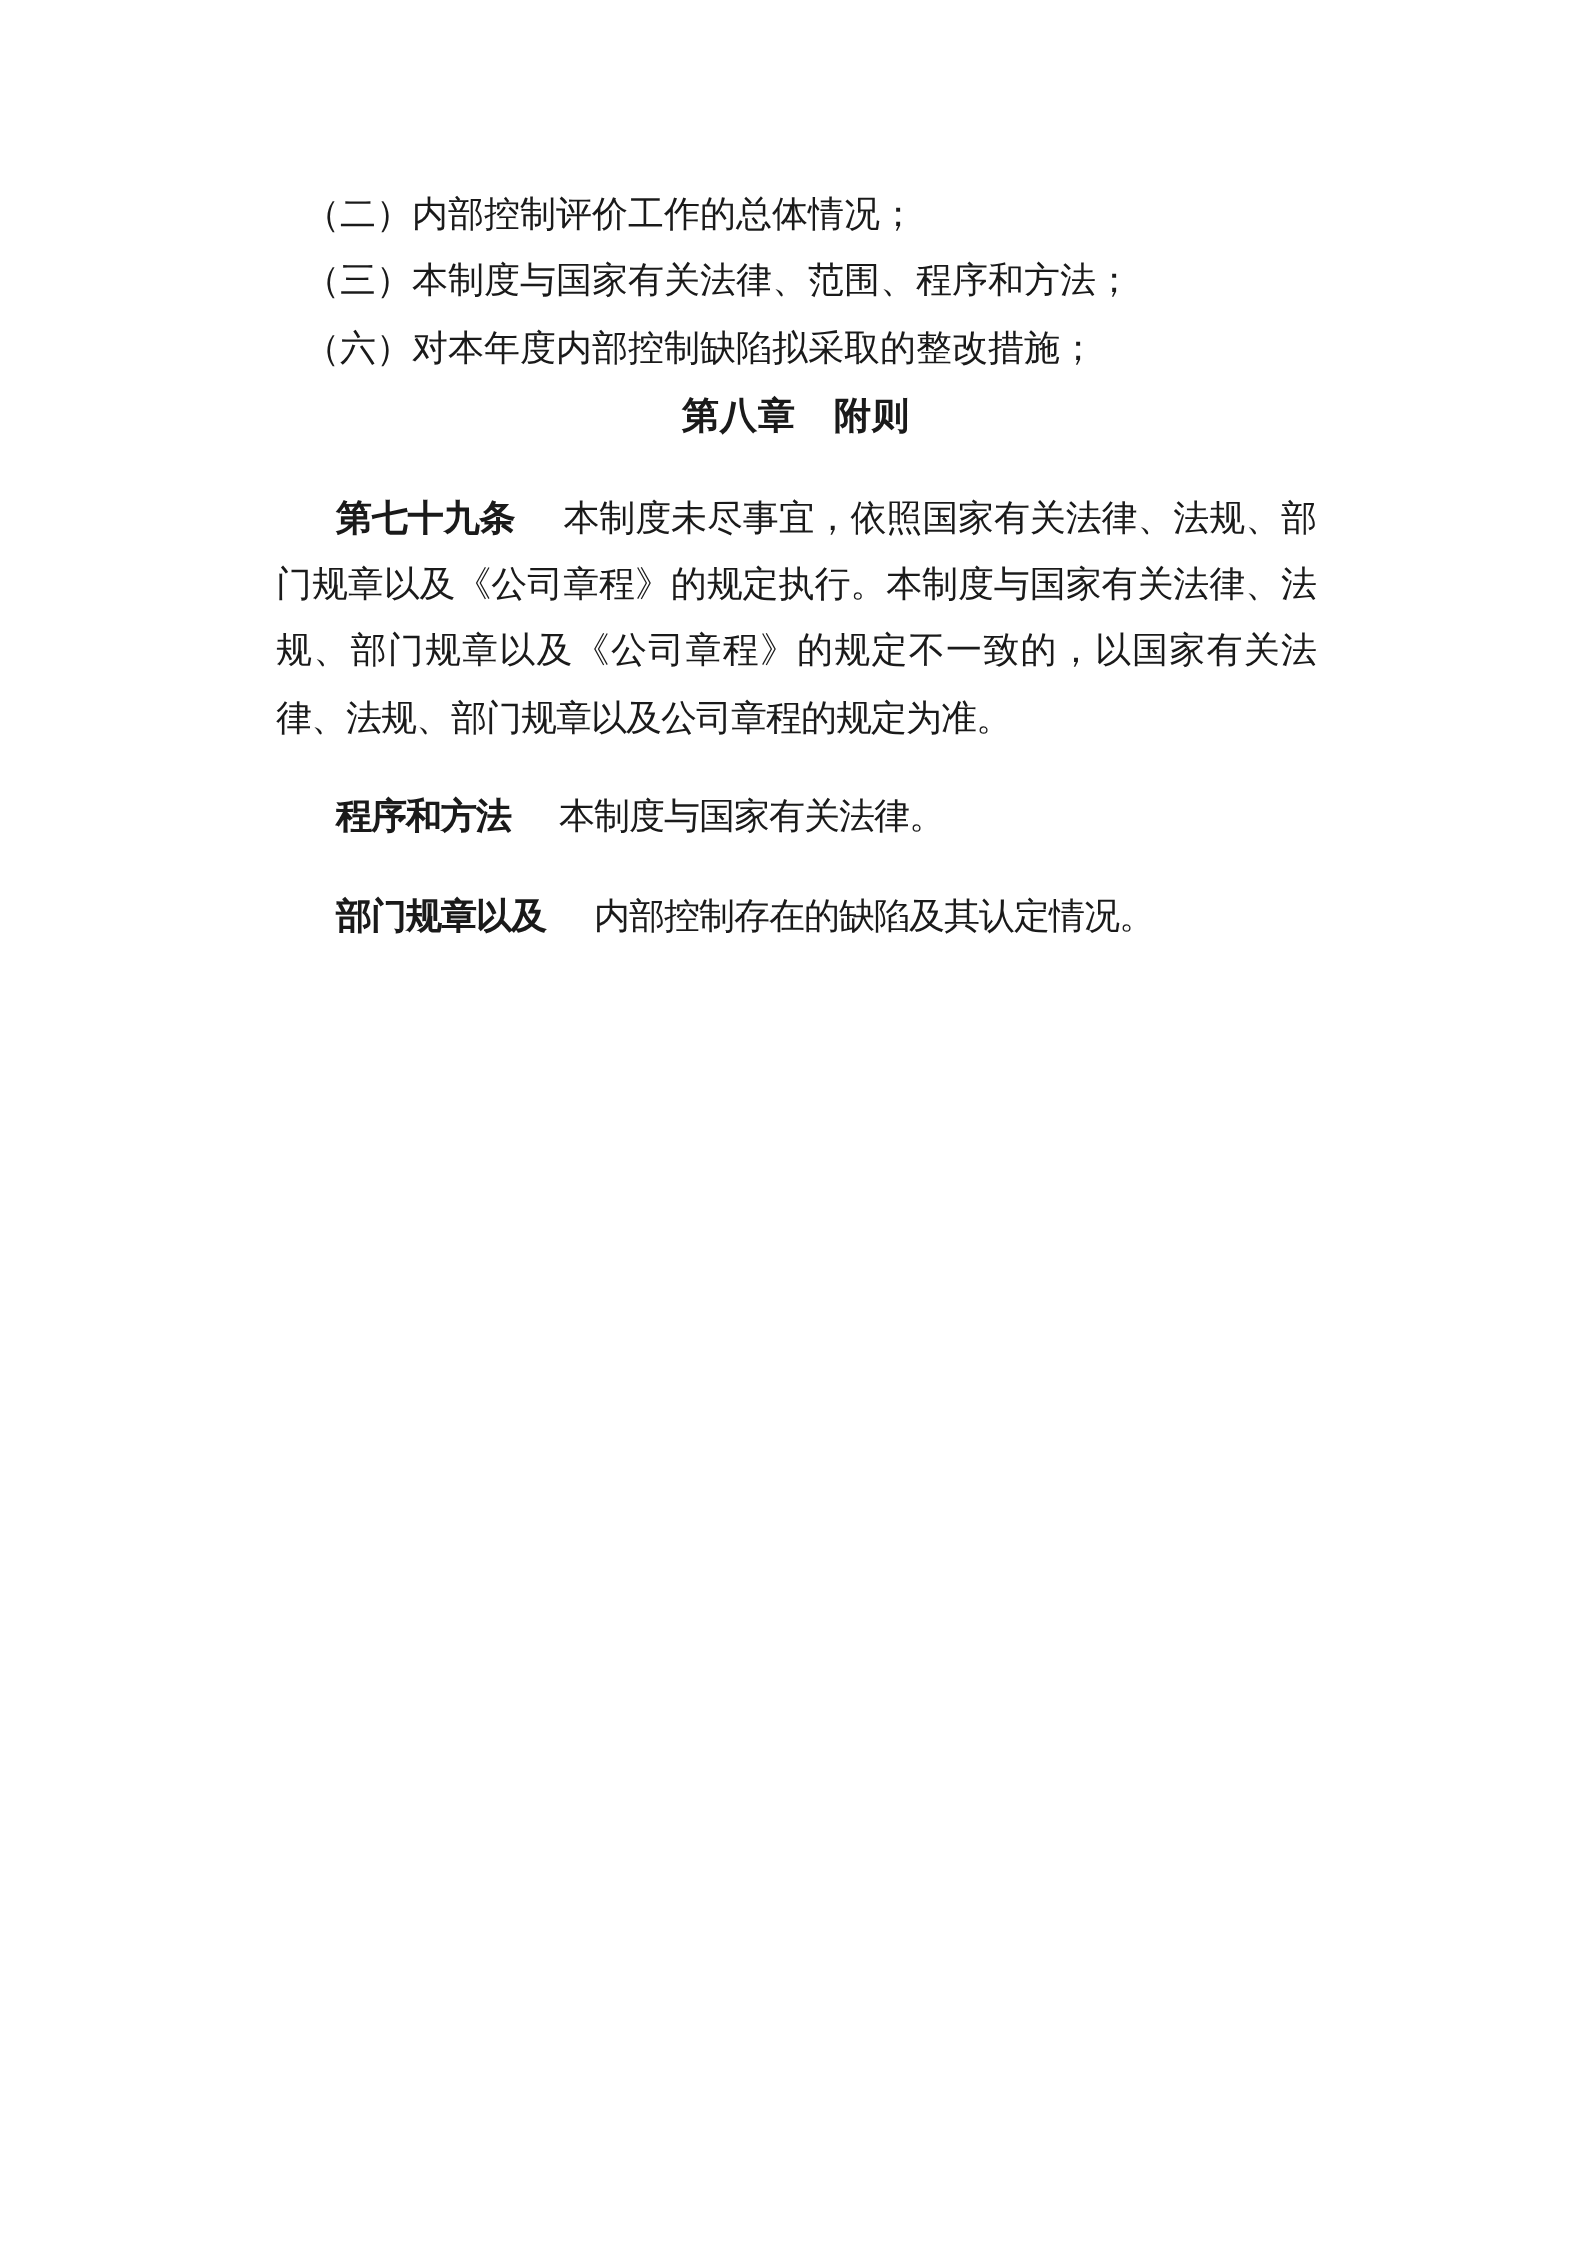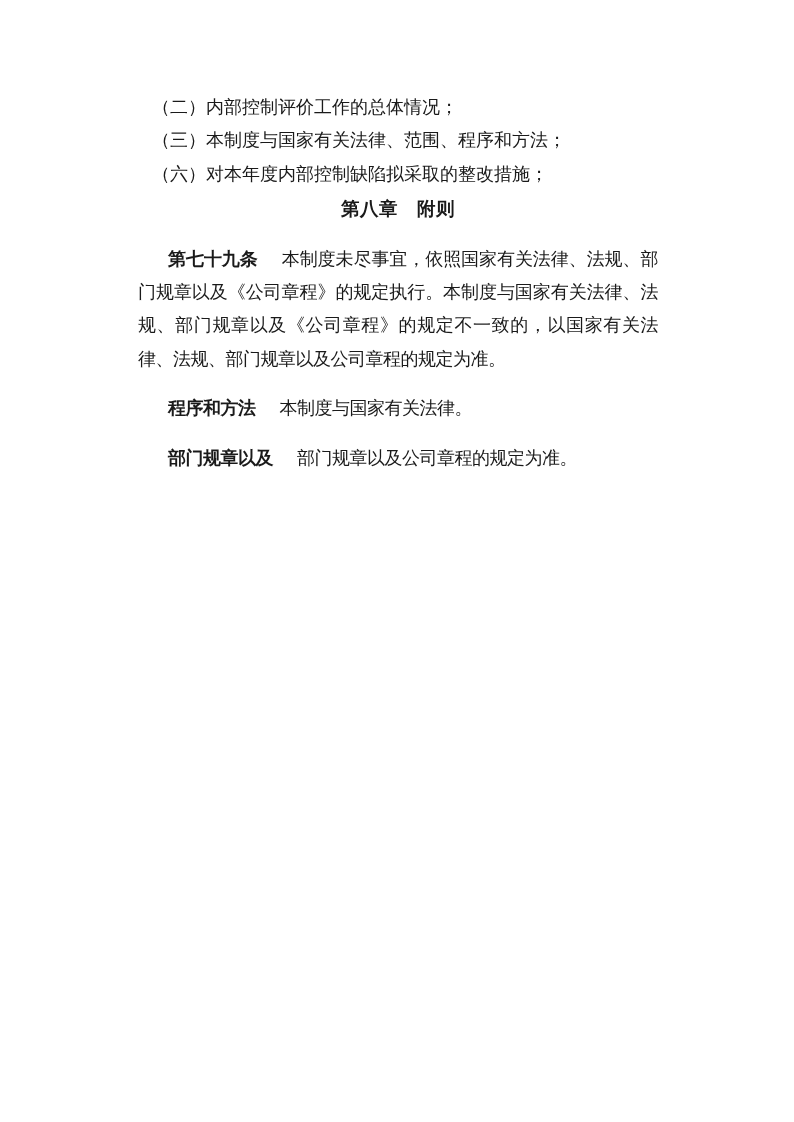--- a/index.html
+++ b/index.html
@@ -55,16 +55,16 @@
     <p class="list-item">（二）内部控制评价工作的总体情况；</p>
     <p class="list-item">（三）本制度与国家有关法律、范围、程序和方法；</p>
     <p class="list-item">（六）对本年度内部控制缺陷拟采取的整改措施；</p>
 
     <h2 class="chapter-heading">第八章　附则</h2>
 
     <p class="article"><b class="article-term">第七十九条</b><span class="article-text">本制度未尽事宜，依照国家有关法律、法规、部门规章以及《公司章程》的规定执行。本制度与国家有关法律、法规、部门规章以及《公司章程》的规定不一致的，以国家有关法律、法规、部门规章以及公司章程的规定为准。</span></p>
 
     <p class="article"><b class="article-term">程序和方法</b><span class="article-text">本制度与国家有关法律。</span></p>
 
-    <p class="article"><b class="article-term">部门规章以及</b><span class="article-text">部门规章以及公司章程的规定为准。</span></p>
+    <p class="article"><b class="article-term">部门规章以及</b><span class="article-text">内部控制存在的缺陷及其认定情况。</span></p>
 
   </div>
 </div>
 
 </body></html>

